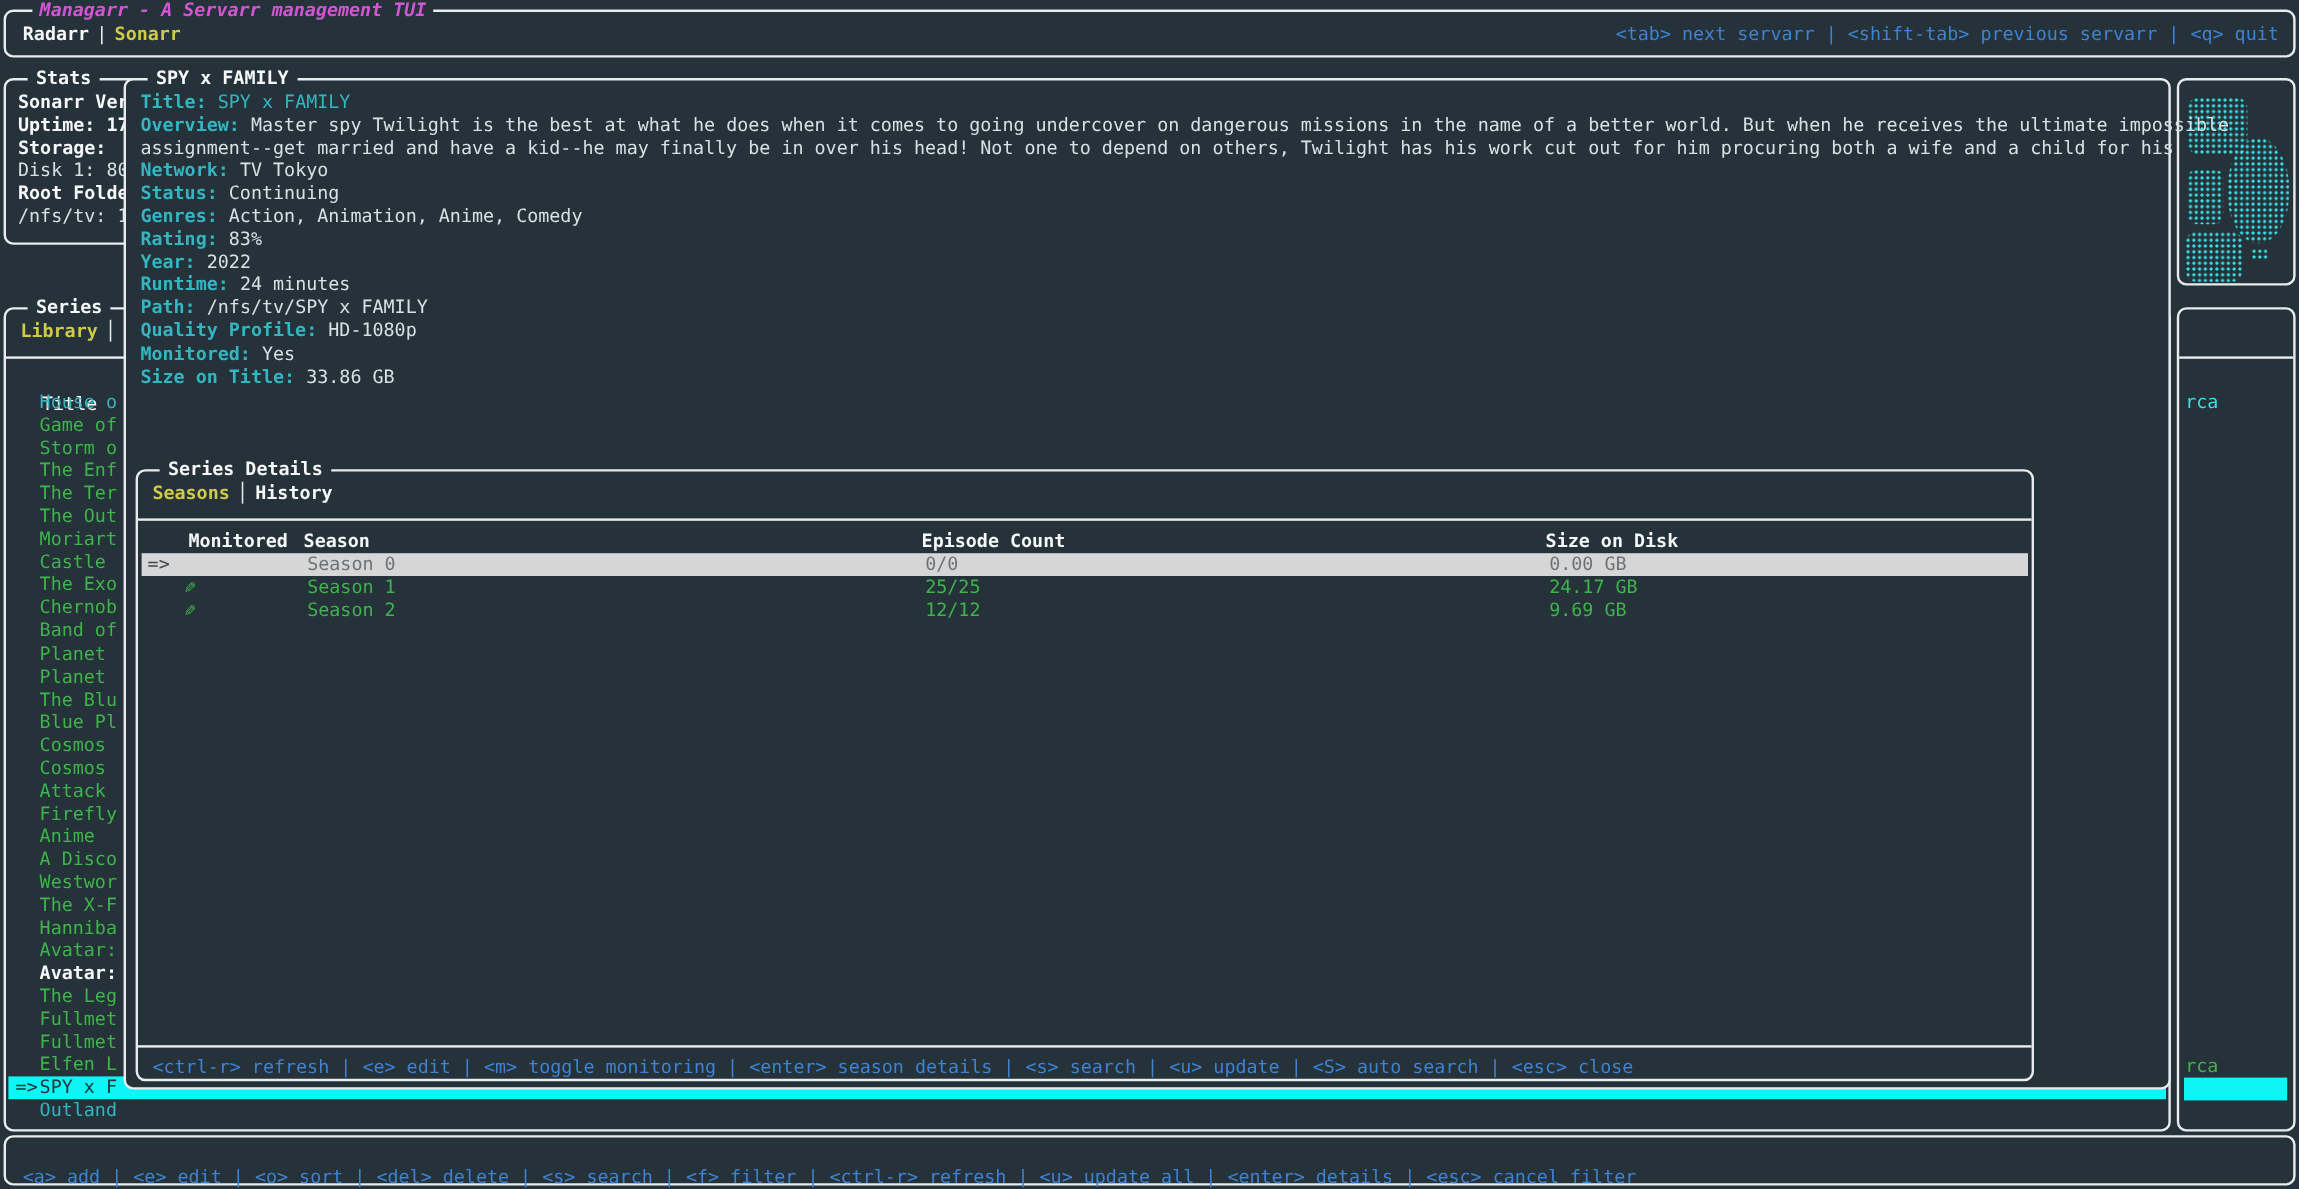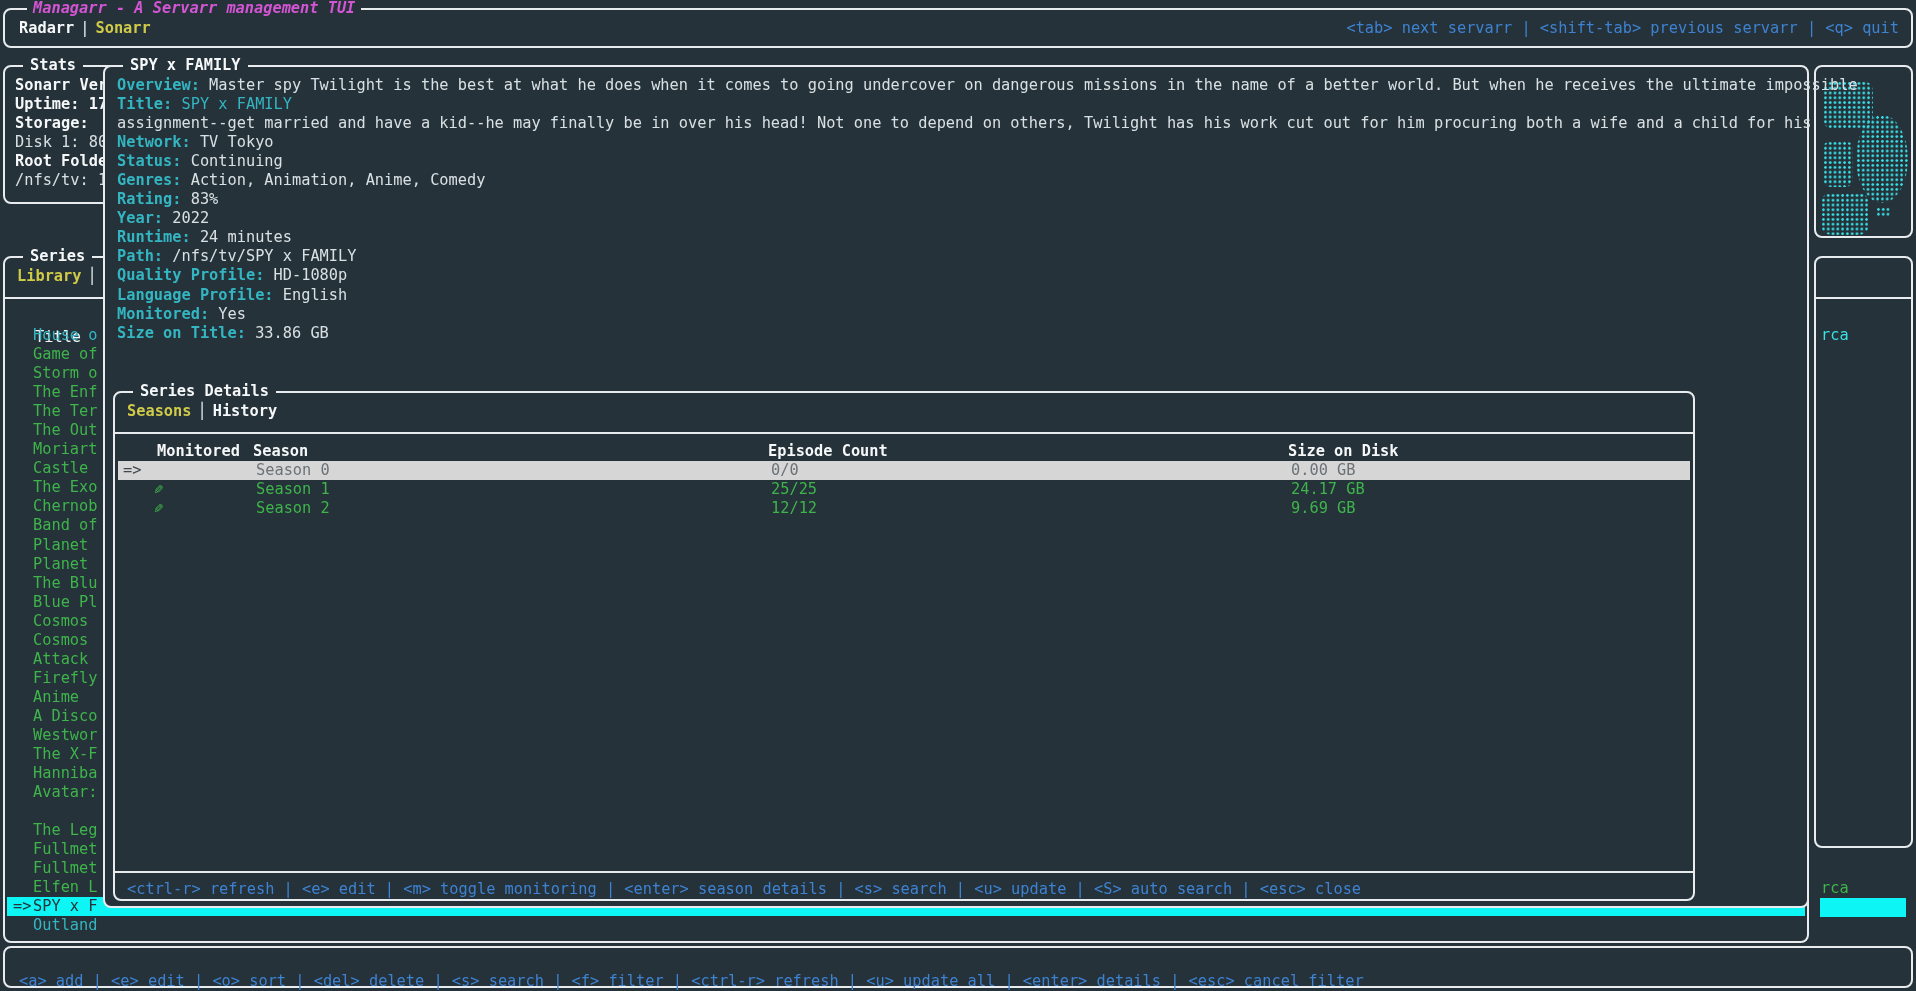--- a/index.html
+++ b/index.html
@@ -12,21 +12,21 @@
   #screen{position:relative;width:1916px;height:991px;background:var(--bg);
     font-family:"DejaVu Sans Mono",monospace;font-size:15.3px;line-height:19.06px;
     color:var(--white);overflow:hidden;}
   .panel{position:absolute;border:2px solid var(--border);border-radius:8px;background:var(--bg);box-sizing:border-box;}
   .ptitle{position:absolute;top:-11px;left:18px;background:var(--bg);padding:0 7px;
     font-weight:bold;color:var(--whiteBold);white-space:pre;}
   .hline{position:absolute;left:0;right:0;border-top:2px solid var(--border);}
   .b{font-weight:bold;}
   .cyan{color:var(--cyan);}
   .green{color:var(--green);}
-  .white{color:var(--whiteBold);font-weight:bold;text-align:right;}
+  .white{color:var(--whiteBold);font-weight:bold;}
   .bluetxt{color:var(--blue);white-space:pre;}
   .yellow{color:var(--yellow);font-weight:bold;}
   .sep{color:var(--border);font-weight:normal;padding:0 6px;}
 
   
   #top-panel{left:3px;top:8px;width:1910px;height:40px;}
   #app-title{position:absolute;top:-11px;left:22px;background:var(--bg);padding:0 6px;
     color:var(--magenta);font-weight:bold;font-style:italic;white-space:pre;}
   #top-tabs{position:absolute;left:14px;top:9px;white-space:pre;}
   #top-help{position:absolute;right:12px;top:9px;}
@@ -49,21 +49,21 @@
   #series-header{position:absolute;left:30px;top:49px;color:var(--whiteBold);font-weight:normal;white-space:pre;margin-top:21px;}
   #series-list{position:absolute;left:2px;top:68px;right:2px;}
   .srow{height:19.06px;white-space:pre;position:relative;}
   .srow .smark{display:inline-block;width:26px;padding-left:6px;box-sizing:border-box;}
   .srow.selected{background:var(--cyanSel);color:var(--bg);}
   .srow.cyan{color:var(--cyan);}
   .srow.green{color:var(--green);}
   .srow.white{color:var(--whiteBold);font-weight:bold;}
 
   
-  #right-panel{left:1814px;top:256px;width:99px;height:592px;}
+  #right-panel{left:1814px;top:256px;width:99px;height:687px;}
   #right-divider{top:39px;}
   #right-row-top{position:absolute;left:5px;top:68px;color:var(--cyanBright);white-space:pre;}
   #right-row-bottom{position:absolute;left:5px;top:621px;color:var(--green);white-space:pre;}
   #right-sel-bar{position:absolute;left:4px;right:5px;top:640px;height:19px;background:var(--cyanSel);}
 
   
   #popup{left:103px;top:65px;width:1706px;height:843px;z-index:5;}
   #popup-lines{position:absolute;left:12px;top:9px;right:6px;}
   .pline{height:19.06px;white-space:pre;}
   .plabel{color:var(--cyan);font-weight:bold;}
@@ -208,44 +208,43 @@
     <div id="right-row-top">rca</div>
     <div id="right-row-bottom">rca</div>
     <div id="right-sel-bar"></div>
   </div>
 
   <div class="panel" id="popup">
     <div class="ptitle">SPY x FAMILY</div>
 
     <div id="popup-lines">
 
+        <div class="pline"><span class="plabel">Title:</span><span class="pvalue vcyan"> SPY x FAMILY</span></div>
+
         <div class="pline"><span class="plabel">Overview:</span><span class="pvalue"> Master spy Twilight is the best at what he does when it comes to going undercover on dangerous missions in the name of a better world. But when he receives the ultimate impossible</span></div>
 
-        <div class="pline"><span class="plabel">Title:</span><span class="pvalue vcyan"> SPY x FAMILY</span></div>
-
         <div class="pline"><span class="plabel"></span><span class="pvalue">assignment--get married and have a kid--he may finally be in over his head! Not one to depend on others, Twilight has his work cut out for him procuring both a wife and a child for his</span></div>
 
 
         <div class="pline"><span class="plabel">Network:</span><span class="pvalue"> TV Tokyo</span></div>
 
         <div class="pline"><span class="plabel">Status:</span><span class="pvalue"> Continuing</span></div>
 
         <div class="pline"><span class="plabel">Genres:</span><span class="pvalue"> Action, Animation, Anime, Comedy</span></div>
 
         <div class="pline"><span class="plabel">Rating:</span><span class="pvalue"> 83%</span></div>
 
         <div class="pline"><span class="plabel">Year:</span><span class="pvalue"> 2022</span></div>
 
         <div class="pline"><span class="plabel">Runtime:</span><span class="pvalue"> 24 minutes</span></div>
 
         <div class="pline"><span class="plabel">Path:</span><span class="pvalue"> /nfs/tv/SPY x FAMILY</span></div>
 
         <div class="pline"><span class="plabel">Quality Profile:</span><span class="pvalue"> HD-1080p</span></div>
 
-        <div class="pline"><span class="plabel">Language Profile:</span><span class="pvalue"> English</span></div>
 
         <div class="pline"><span class="plabel">Monitored:</span><span class="pvalue"> Yes</span></div>
 
         <div class="pline"><span class="plabel">Size on Title:</span><span class="pvalue"> 33.86 GB</span></div>
       </div>
 
     <div id="details-panel">
       <div class="ptitle">Series Details</div>
       <div id="details-tabs"><span class="yellow">Seasons</span><span class="sep">│</span><span class="white">History</span></div>
       <div class="hline" id="details-divider"></div>

